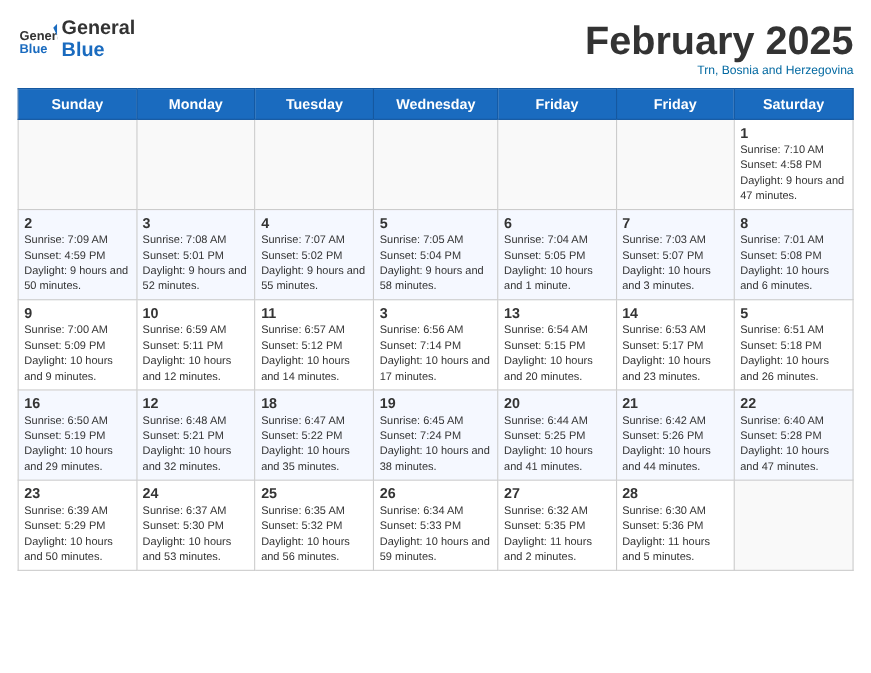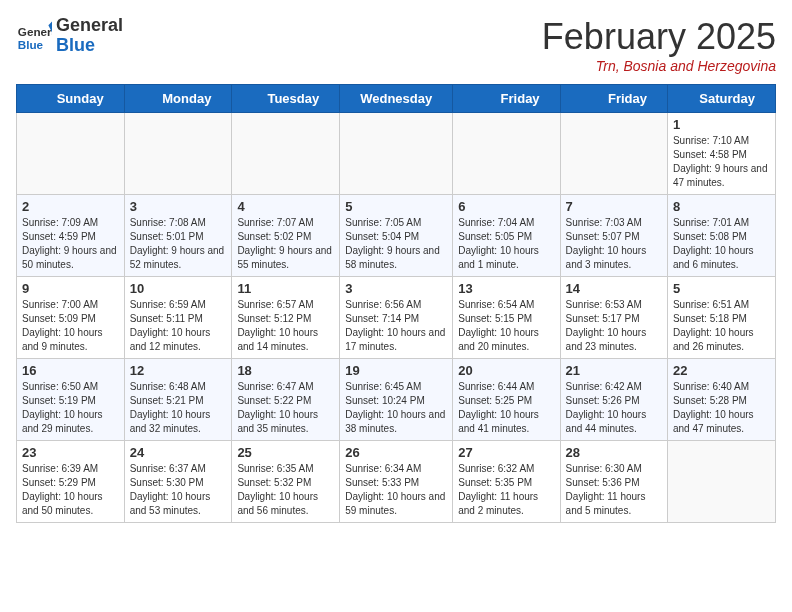--- a/index.html
+++ b/index.html
@@ -32,40 +32,39 @@
     .logo-blue { color: #1a6bbf; }
     .logo-icon {
       width: 36px;
       height: 36px;
     }
     .title-block {
       text-align: right;
     }
     .calendar-title {
       font-size: 36px;
-      font-weight: 400;
+      font-weight: 700;
       color: #333;
     }
     .calendar-subtitle {
-      font-size: 14px;
-      color: #b91c1c;
-      font-style: italic;
+      font-size: 11px;
+      color: #0369a1;
     }
     .calendar {
       width: 100%;
       border-collapse: collapse;
       border: 1px solid #ccc;
     }
     .calendar th {
       background-color: #1a6bbf;
       color: white;
       font-size: 13px;
       font-weight: bold;
       padding: 6px 20px;
-      text-align: right;
+      text-align: center;
       border: 1px solid #1558a0;
     }
     .calendar td {
       width: calc(100%/7);
       vertical-align: top;
       padding: 4px 5px 4px 5px;
       border: 1px solid #ccc;
       font-size: 10.5px;
       color: #333;
       background: #fff;
@@ -241,21 +240,21 @@
         </td>
         <td>
           <span class="day-num">18</span>
           <div class="day-info">Sunrise: 6:47 AM
 Sunset: 5:22 PM
 Daylight: 10 hours and 35 minutes.</div>
         </td>
         <td>
           <span class="day-num">19</span>
           <div class="day-info">Sunrise: 6:45 AM
-Sunset: 10:24 PM
+Sunset: 7:24 PM
 Daylight: 10 hours and 38 minutes.</div>
         </td>
         <td>
           <span class="day-num">20</span>
           <div class="day-info">Sunrise: 6:44 AM
 Sunset: 5:25 PM
 Daylight: 10 hours and 41 minutes.</div>
         </td>
         <td>
           <span class="day-num">21</span>

